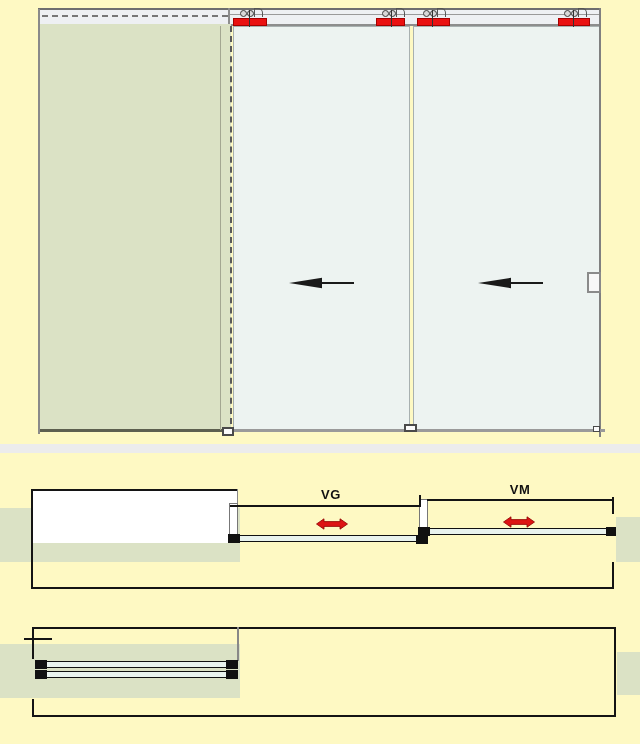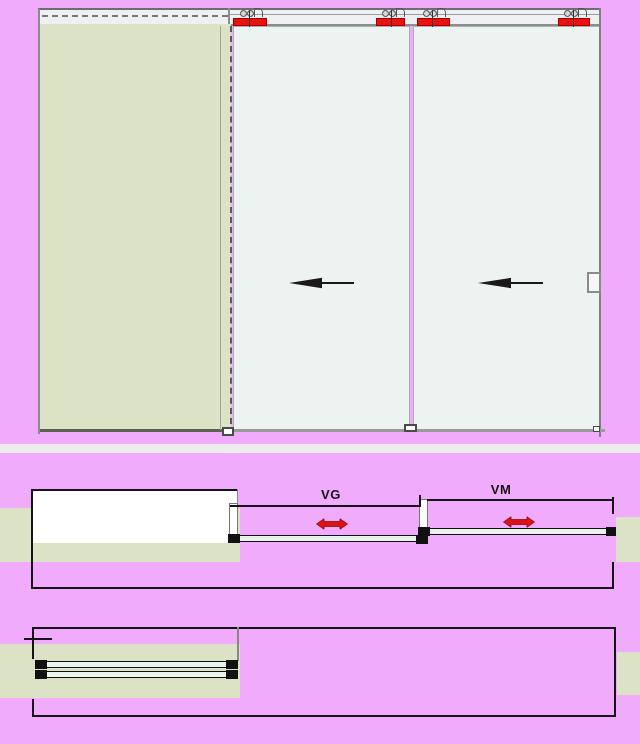--- a/index.html
+++ b/index.html
@@ -1,17 +1,17 @@
 <!DOCTYPE html>
 <html style="--carriage-red: #ea1111; --arrow-red: #dd1414; --wall-green: #dbe2c5; --glass-fill: #edf3f1; --glass-plan-fill: #e9f3ee; --track-fill: #eef0f3; --divider-band: #ececec; --line-dark: #141414; --line-gray: #888888;"><head>
 <meta charset="utf-8">
 <style>
   html,body{margin:0;padding:0;background:#fff;}
   *{box-sizing:border-box;}
-  #stage{position:relative;width:640px;height:744px;background:#f0abfc;overflow:hidden;
+  #stage{position:relative;width:640px;height:744px;background:#fef9c3;overflow:hidden;
          font-family:"Liberation Sans", sans-serif;}
   .abs{position:absolute;}
   
   .track{left:38px;top:8px;width:563px;height:18px;background:var(--track-fill,#eef0f3);
          border-top:2px solid #6e6e6e;border-bottom:2px solid #8d8d8d;}
   .track-mid-solid{left:228px;top:14px;width:373px;height:1px;background:#9a9a9a;}
   .track-mid-dashed{left:42px;top:15px;width:186px;height:0;border-top:2px dashed #777;}
   .track-junction{left:228px;top:8px;width:2px;height:18px;background:#8d8d8d;}
   .left-edge{left:38px;top:9px;width:2px;height:425px;background:#8a8a8a;}
   .green-panel{left:40px;top:24px;width:191px;height:408px;background:var(--wall-green,#dbe2c5);
@@ -49,21 +49,21 @@
   .po-white-rect{left:32px;top:489px;width:206px;height:54px;background:#fff;}
   .po-top-line{left:31px;top:489px;width:207px;height:2px;}
   .po-left-vline{left:31px;top:489px;width:2px;height:100px;}
   .po-right-gline{left:236.5px;top:489px;width:1.5px;height:48px;}
   .po-profile-a{left:229px;top:503px;width:9px;height:32px;}
   .po-vg-dim{left:230px;top:505px;width:190px;height:1.8px;}
   .po-vg-tick{left:419px;top:495px;width:1.8px;height:12px;}
   .po-vg-label{left:314px;top:487px;}
   .po-profile-b{left:419px;top:499px;width:9px;height:37px;}
   .po-vm-dim{left:427px;top:499px;width:186px;height:1.8px;}
-  .po-vm-label{left:484px;top:482px;}
+  .po-vm-label{left:503px;top:482px;}
   .po-vg-bar{left:234px;top:535px;width:188px;}
   .po-vg-cap-l{left:228px;top:534px;width:12px;}
   .po-vg-cap-r{left:416px;top:535px;width:12px;}
   .po-vm-bar{left:424px;top:528px;width:188px;}
   .po-vm-cap-l{left:418px;top:527px;width:12px;}
   .po-vm-cap-r{left:606px;top:527px;width:11px;}
   .po-rtick{left:612px;top:497px;width:1.8px;height:17px;}
   .po-green-right{left:616px;top:517px;width:24px;height:45px;}
   .po-rvline{left:612px;top:562px;width:1.8px;height:26px;}
   .po-bottom-dim{left:31px;top:587px;width:583px;height:1.8px;}

